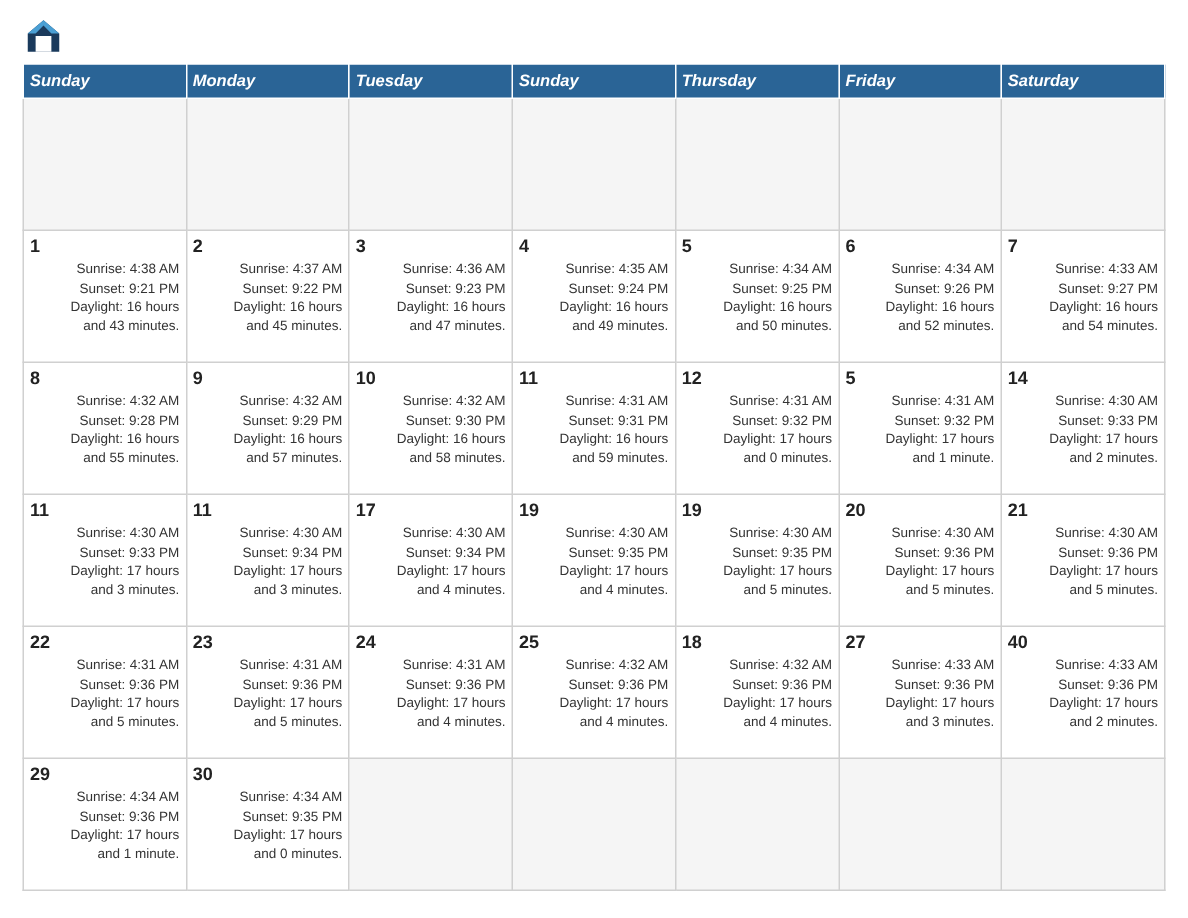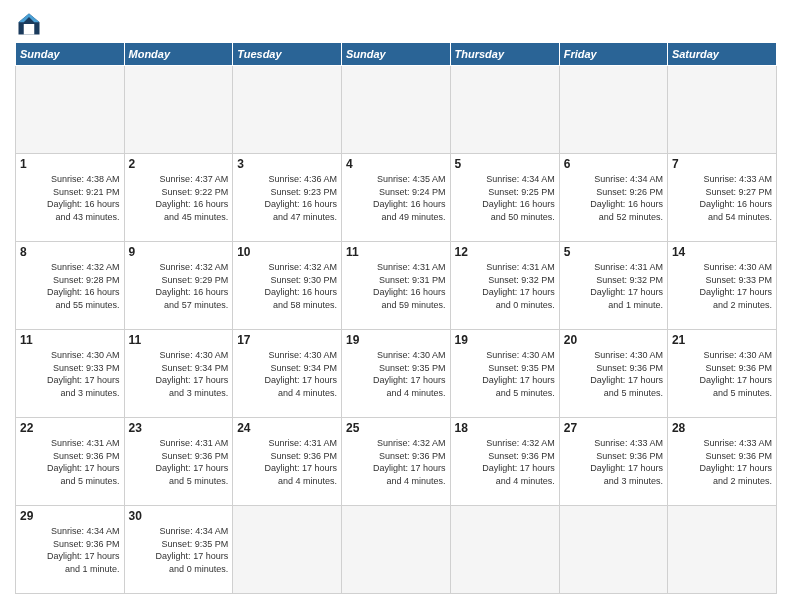--- a/index.html
+++ b/index.html
@@ -242,21 +242,21 @@
           </td>
           <td>
             <span class="day-number">18</span>
             <div class="day-info">Sunrise: 4:32 AM<br>Sunset: 9:36 PM<br>Daylight: 17 hours<br>and 4 minutes.</div>
           </td>
           <td>
             <span class="day-number">27</span>
             <div class="day-info">Sunrise: 4:33 AM<br>Sunset: 9:36 PM<br>Daylight: 17 hours<br>and 3 minutes.</div>
           </td>
           <td>
-            <span class="day-number">28</span>
+            <span class="day-number">40</span>
             <div class="day-info">Sunrise: 4:33 AM<br>Sunset: 9:36 PM<br>Daylight: 17 hours<br>and 2 minutes.</div>
           </td>
         </tr>
         <tr>
           <td>
             <span class="day-number">29</span>
             <div class="day-info">Sunrise: 4:34 AM<br>Sunset: 9:36 PM<br>Daylight: 17 hours<br>and 1 minute.</div>
           </td>
           <td>
             <span class="day-number">30</span>

